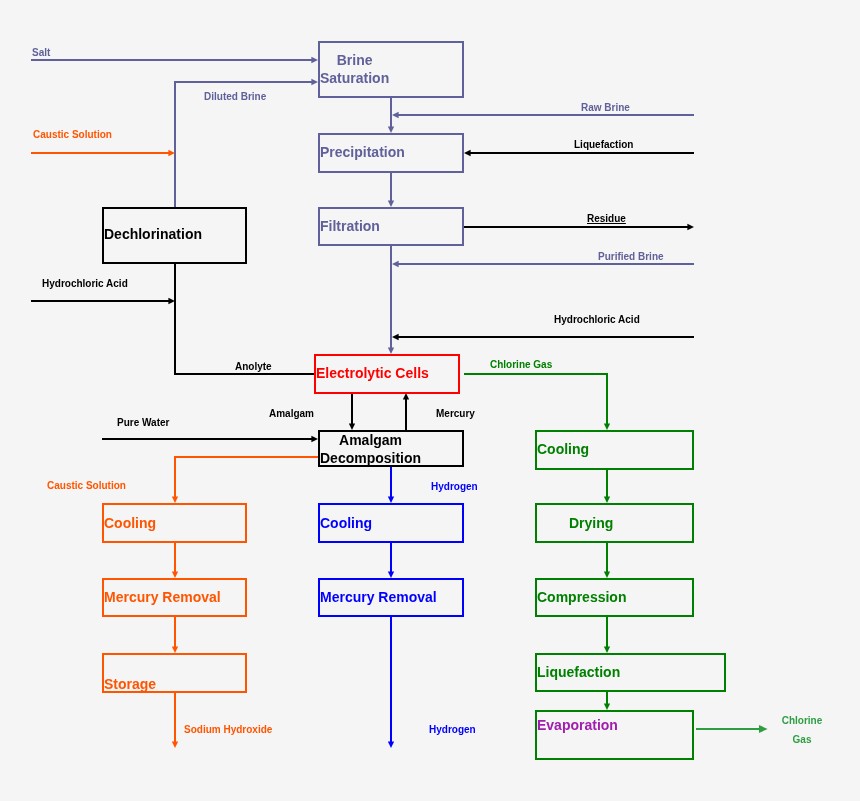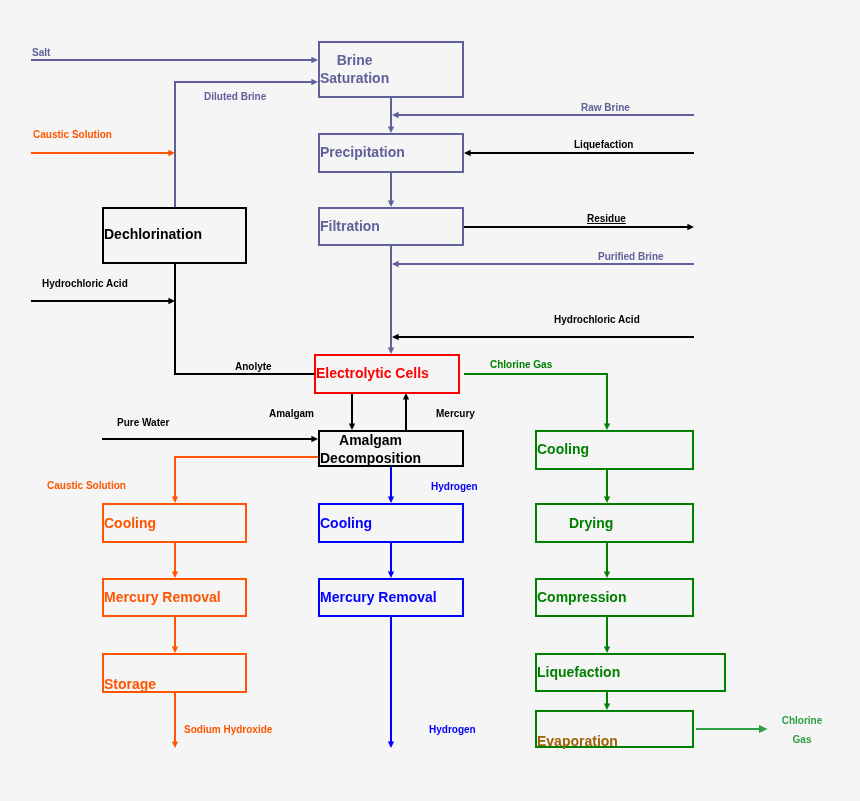--- a/index.html
+++ b/index.html
@@ -132,21 +132,21 @@
 </div>
 
 <div class="box" style="left:535px;top:578px;width:159px;height:39px;border-color:#008000;color:#008000;align-items:flex-start;padding-top:8px;">
   <span>Compression</span>
 </div>
 
 <div class="box" style="left:535px;top:653px;width:191px;height:39px;border-color:#008000;color:#008000;align-items:flex-start;padding-top:8px;">
   <span>Liquefaction</span>
 </div>
 
-<div class="box" style="left:535px;top:710px;width:159px;height:38px;border-color:#008000;color:#a16207;align-items:flex-start;padding-top:20px;">
+<div class="box" style="left:535px;top:710px;width:159px;height:50px;border-color:#008000;color:#a21caf;align-items:flex-start;padding-top:4px;">
   <span>Evaporation</span>
 </div>
 
 <div class="lbl" style="left:32px;top:45px;color:#60609a;">Salt</div>
 <div class="lbl" style="left:204px;top:89px;color:#60609a;">Diluted Brine</div>
 <div class="lbl" style="left:33px;top:127px;color:#ff5500;">Caustic Solution</div>
 <div class="lbl" style="left:581px;top:100px;color:#60609a;">Raw Brine</div>
 <div class="lbl" style="left:574px;top:137px;color:#000;">Liquefaction</div>
 <div class="lbl" style="left:587px;top:211px;color:#000;text-decoration:underline;">Residue</div>
 <div class="lbl" style="left:598px;top:249px;color:#60609a;">Purified Brine</div>

